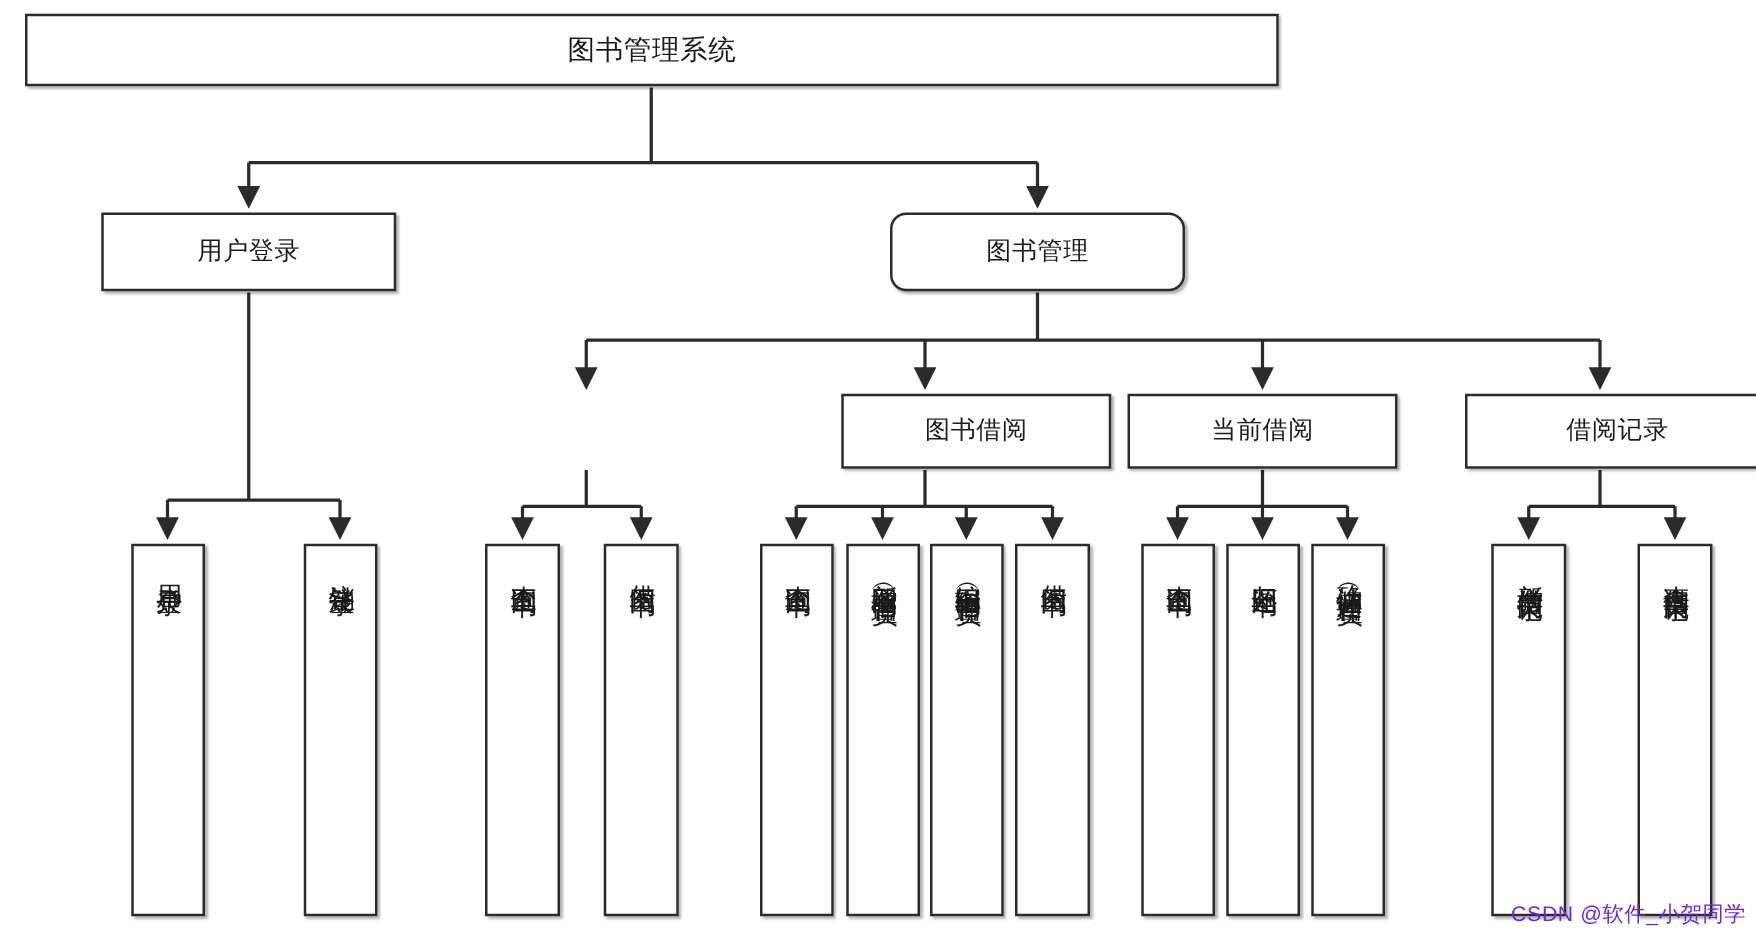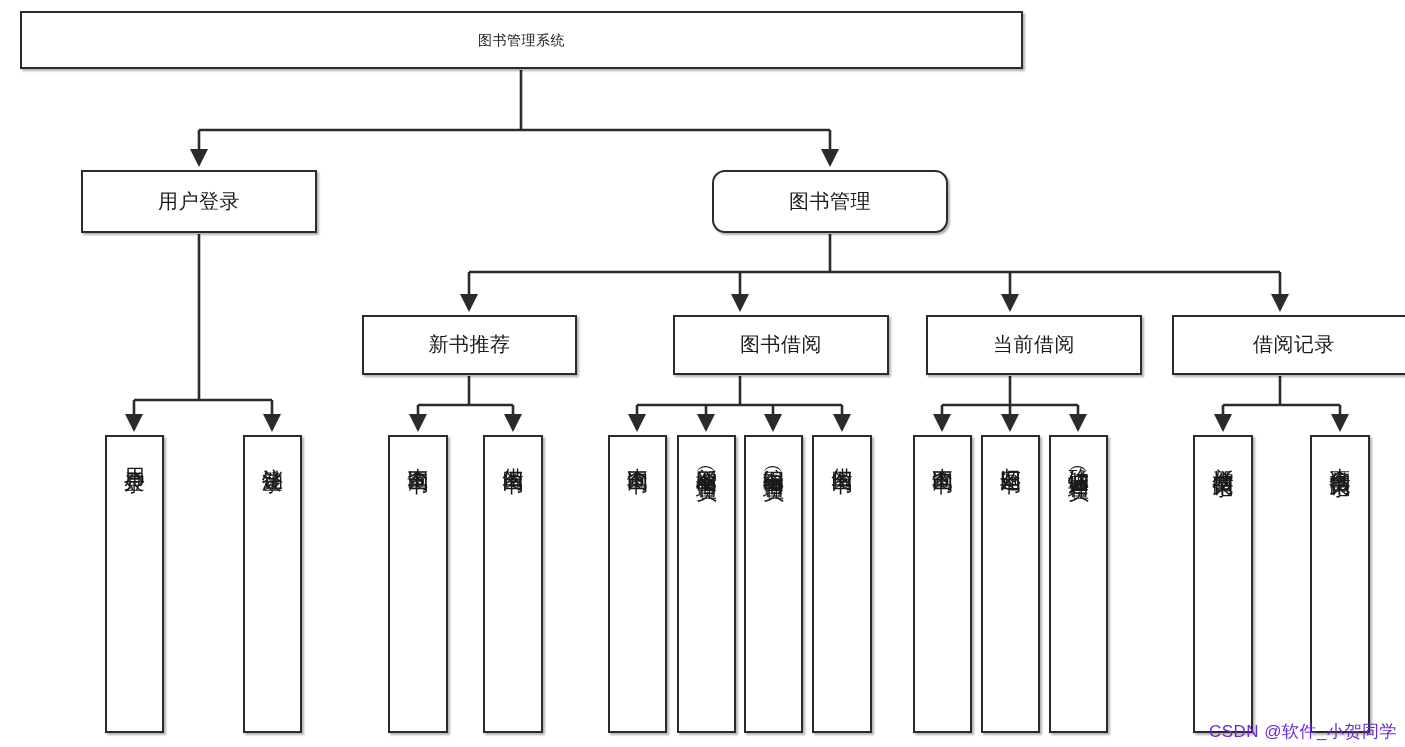--- a/index.html
+++ b/index.html
@@ -30,21 +30,21 @@
     align-items:center;
     justify-content:center;
     text-align:center;
   }
   .node .lbl{
     display:block;
     line-height:1.18;
     letter-spacing:0.5px;
     color:#1a1a1a;
   }
-  .node.root .lbl{font-size:14px;}
+  .node.root .lbl{font-size:22px;}
   .node.lvl2 .lbl{font-size:20px;}
   .node.lvl3 .lbl{font-size:20px;}
   .node.leaf{
     align-items:flex-start;
     justify-content:center;
     padding-top:14px;
   }
   .node.leaf .lbl{
     writing-mode:vertical-rl;
     text-orientation:upright;
@@ -123,27 +123,24 @@
     <span class="lbl">图书管理系统</span>
   </div>
 
   <div class="node lvl2" style="left:81px;top:170px;width:236px;height:63px;">
     <span class="lbl">用户登录</span>
   </div>
   <div class="node lvl2" style="left:712px;top:170px;width:236px;height:63px;border-radius:13px;">
     <span class="lbl">图书管理</span>
   </div>
 
-  <div class="node lvl3" style="left:362px;top:315px;width:215px;height:60px;">
-    <span class="lbl">新书推荐</span>
-  </div>
   <div class="node lvl3" style="left:632px;top:315px;width:216px;height:60px;margin-left:41px;">
     <span class="lbl">图书借阅</span>
   </div>
-  <div class="node lvl3" style="left:902px;top:315px;width:216px;height:60px;margin-left:24px;">
+  <div class="node lvl3" style="left:902px;top:315px;width:216px;height:60px;">
     <span class="lbl">当前借阅</span>
   </div>
   <div class="node lvl3" style="left:1172px;top:315px;width:244px;height:60px;">
     <span class="lbl">借阅记录</span>
   </div>
 
   <div class="node leaf" style="left:105px;top:435px;width:59px;height:298px;">
     <span class="lbl">用户登录</span>
   </div>
   <div class="node leaf" style="left:243px;top:435px;width:59px;height:298px;">

